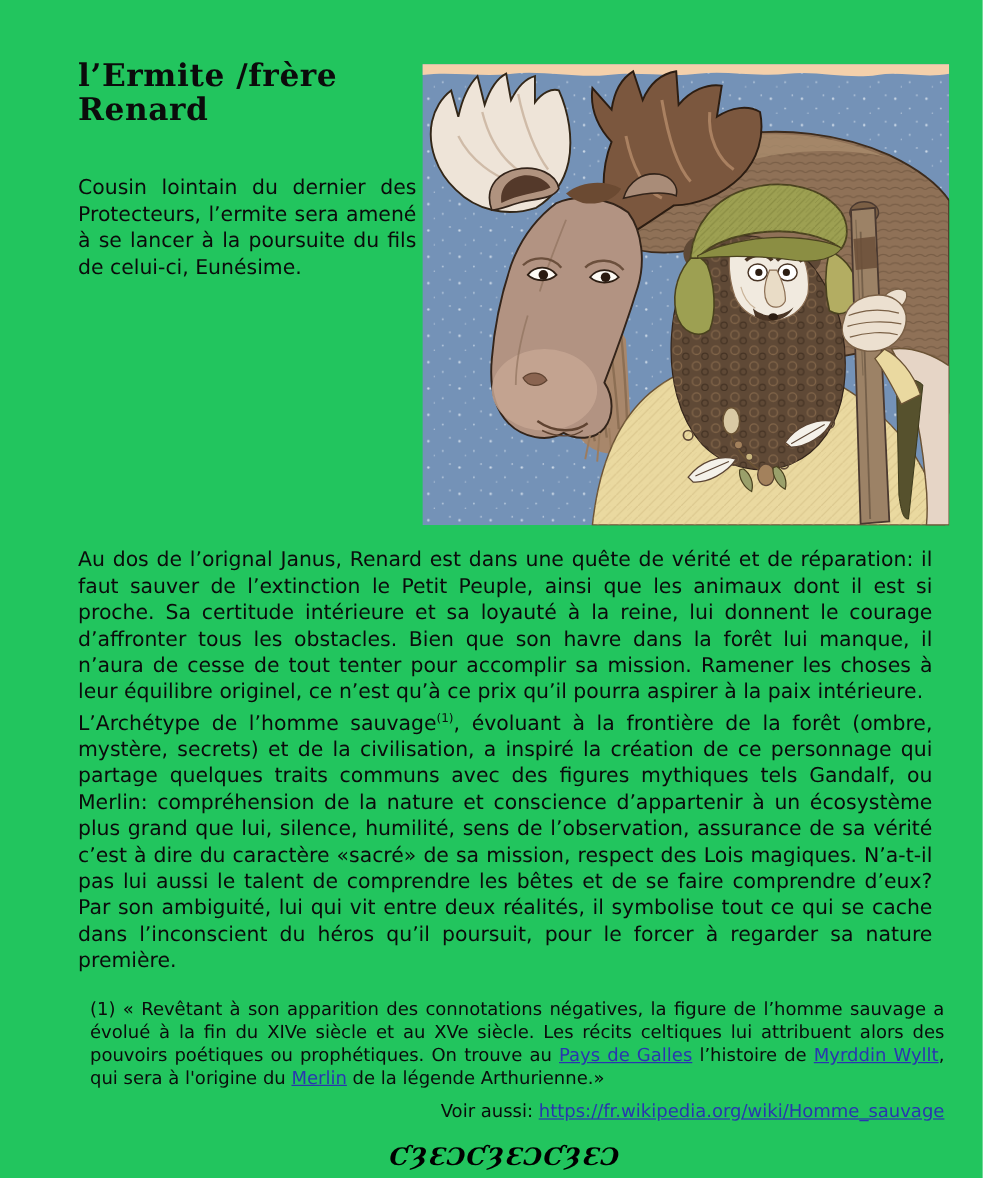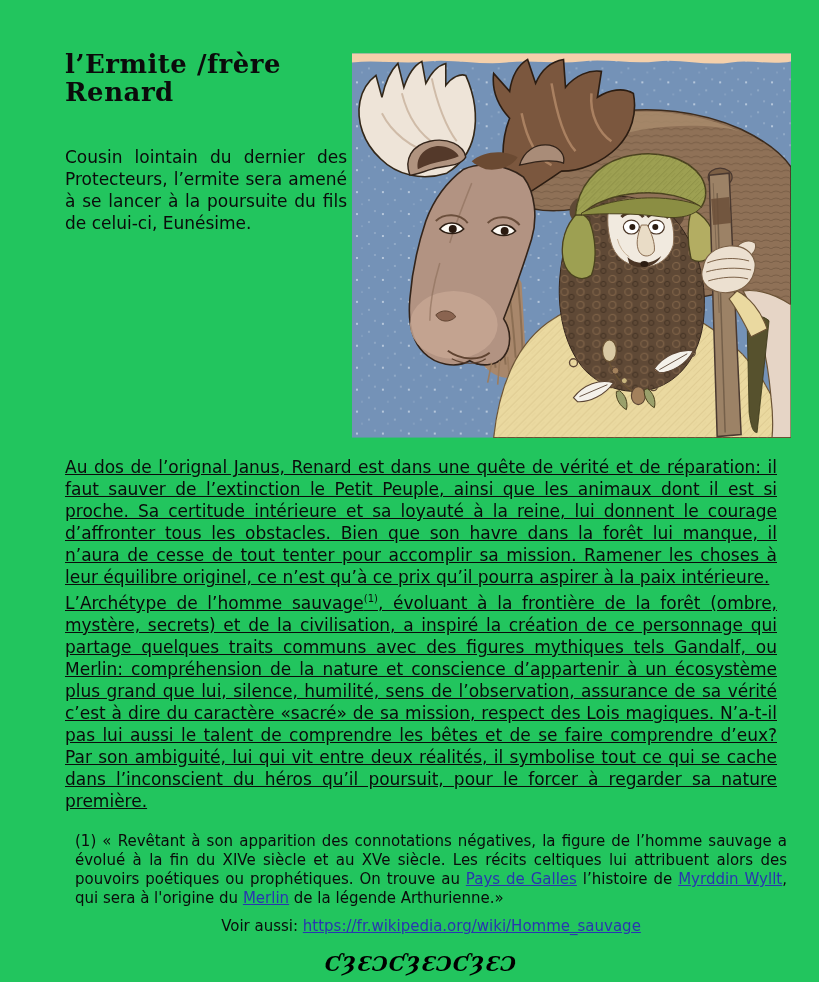--- a/index.html
+++ b/index.html
@@ -23,29 +23,29 @@
   .left-col{width:282px;margin-right:5px;flex:none;}
   .intro{
     font-size:17px;line-height:22px;
     text-align:justify;margin:0;
   }
   .intro + .intro{margin-top:15px;}
   .illus{width:439px;height:385px;flex:none;margin-top:3px;}
   .illus svg{display:block;}
   .body-p{
     width:712px;font-size:17px;line-height:22px;
-    text-align:justify;margin:18px 0 0 0;text-decoration:underline;
+    text-align:justify;margin:18px 0 0 0;
   }
   .body-p + .body-p{margin-top:4px;}
   sup.fnref{font-size:10px;line-height:0;}
   .footnote{
     width:712px;font-size:15px;line-height:19px;
     text-align:justify;margin:20px 0 0 10px;
   }
-  .seealso{margin-top:9px;text-align:center;}
+  .seealso{margin-top:9px;text-align:right;}
   a.lnk{color:#2a35b0;text-decoration:underline;cursor:pointer;}
   .ornament{
     width:712px;text-align:center;margin-top:16px;
     font-family:"DejaVu Serif", serif;
     font-size:20px;font-weight:bold;font-style:italic;
     letter-spacing:1px;color:#000;
   }
 </style>
 </head>
 <body>

